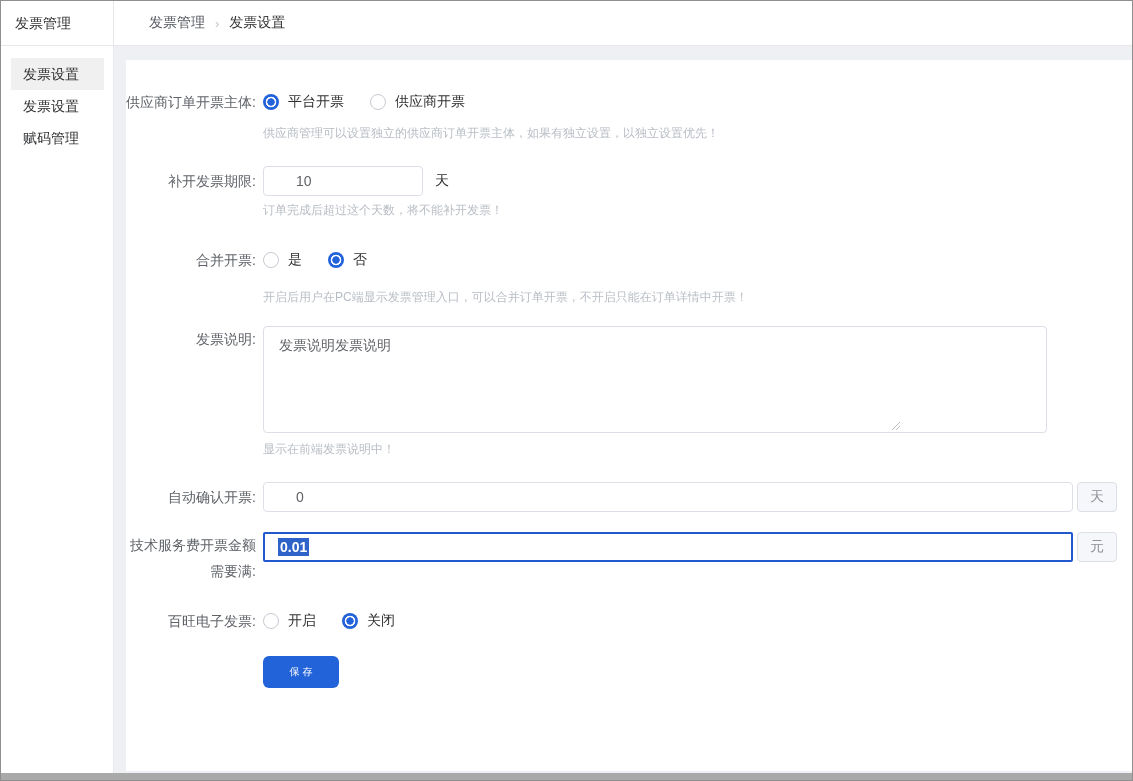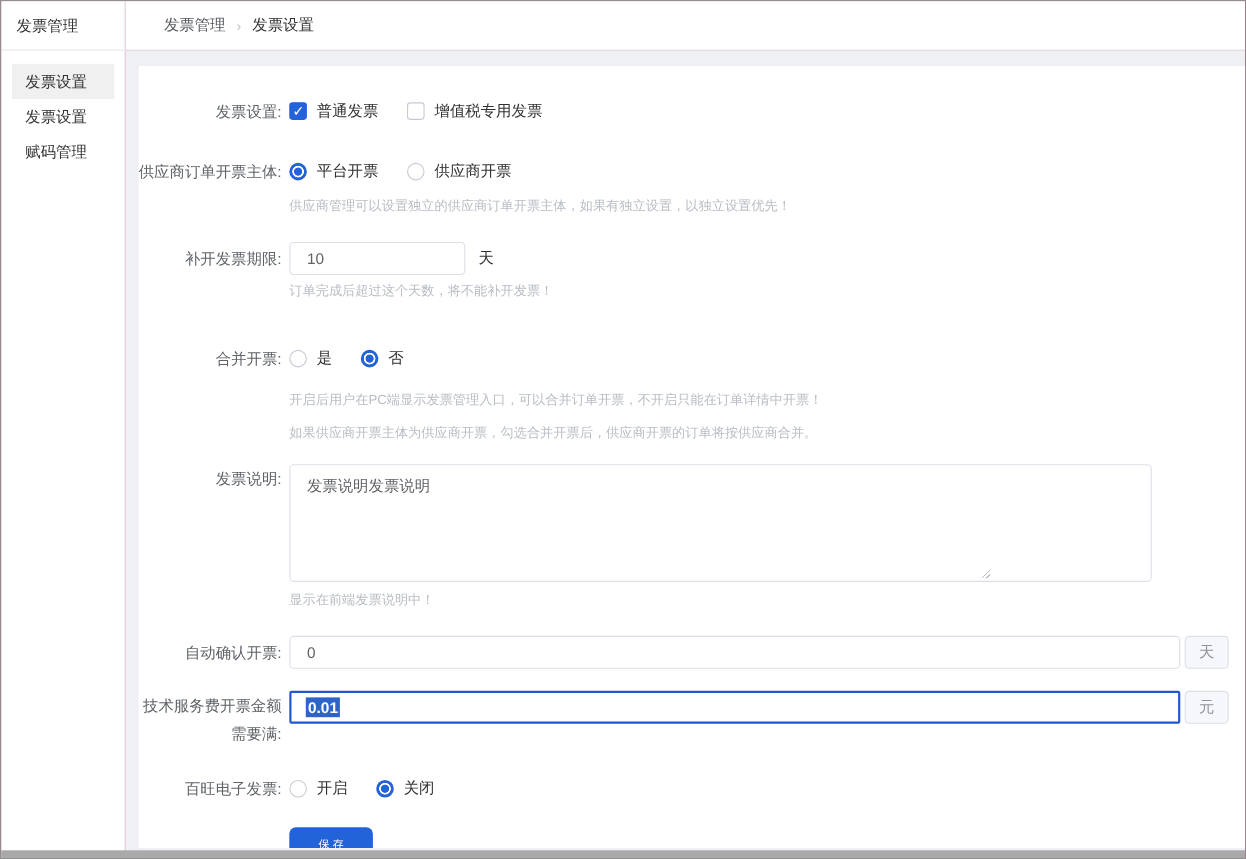--- a/index.html
+++ b/index.html
@@ -76,21 +76,21 @@
   }
   .rd-circle.selected {
     border:none;
     background:radial-gradient(circle, #2363d9 0 3.4px, #ffffff 4px 5px, #2363d9 5.6px 8px);
   }
   .rd-label { margin-left:9px; color:#303133; }
   .opt-gap { margin-left:26px; }
   
   .text-input {
     height:30px; border:1px solid #dcdfe6; border-radius:4px;
-    padding:0 15px; font-size:14px; color:#606266; background:#fff;
+    padding:0 32px; font-size:14px; color:#606266; background:#fff;
     font-family:"Liberation Sans","DejaVu Sans",sans-serif; outline:none;
   }
   .input-short { width:160px; }
   .input-wide { width:810px; }
   .unit-text { margin-left:12px; color:#303133; }
   .addon {
     width:40px; height:30px; margin-left:4px; border:1px solid #dcdfe6;
     border-radius:4px; background:#f5f7fa; color:#909399;
     display:flex; align-items:center; justify-content:center; font-size:14px;
     flex:0 0 40px;
@@ -128,21 +128,21 @@
   .h-scrollbar {
     position:absolute; left:0; right:0; bottom:0; height:7px;
     background:#a9a9a9; z-index:5; cursor:pointer;
   }
   
   .mt-r1 { margin-top:28px; }
   .mt-r2 { margin-top:29px; }
   .mt-h2 { margin-top:10px; }
   .mt-r3 { margin-top:24px; }
   .mt-h3 { margin-top:6px; }
-  .mt-r4 { margin-top:40px; }
+  .mt-r4 { margin-top:28px; }
   .mt-h4a { margin-top:16px; }
   .mt-h4b { margin-top:13px; }
   .mt-r5 { margin-top:20px; }
   .mt-h5 { margin-top:8px; }
   .mt-r6 { margin-top:24px; }
   .mt-r7 { margin-top:20px; }
   .mt-r8 { margin-top:24px; }
   .mt-save { margin-top:22px; margin-left:137px; }
 </style>
 </head>
@@ -167,33 +167,20 @@
 
   <header class="topbar">
     <span class="crumb-parent">发票管理</span>
     <span class="crumb-sep">›</span>
     <span class="crumb-current">发票设置</span>
   </header>
 
   <div class="content-bg">
     <div class="card">
 
-      <div class="form-row mt-r1">
-        <div class="form-label">发票设置:</div>
-        <div class="form-control">
-          <div class="checkbox">
-            <span class="cb-box checked"></span>
-            <span class="cb-label">普通发票</span>
-          </div>
-          <div class="checkbox opt-gap">
-            <span class="cb-box"></span>
-            <span class="cb-label">增值税专用发票</span>
-          </div>
-        </div>
-      </div>
 
       <div class="form-row mt-r2">
         <div class="form-label">供应商订单开票主体:</div>
         <div class="form-control">
           <div class="radio">
             <span class="rd-circle selected"></span>
             <span class="rd-label">平台开票</span>
           </div>
           <div class="radio opt-gap">
             <span class="rd-circle"></span>
@@ -219,21 +206,20 @@
             <span class="rd-circle"></span>
             <span class="rd-label">是</span>
           </div>
           <div class="radio opt-gap">
             <span class="rd-circle selected"></span>
             <span class="rd-label">否</span>
           </div>
         </div>
       </div>
       <div class="helper mt-h4a">开启后用户在PC端显示发票管理入口，可以合并订单开票，不开启只能在订单详情中开票！</div>
-      <div class="helper mt-h4b">如果供应商开票主体为供应商开票，勾选合并开票后，供应商开票的订单将按供应商合并。</div>
 
       <div class="form-row top-align mt-r5">
         <div class="form-label">发票说明:</div>
         <div class="form-control">
           <div class="ta-wrap">
             <textarea class="textarea" style="">发票说明发票说明</textarea>
             <span class="resize-handle"></span>
           </div>
         </div>
       </div>

